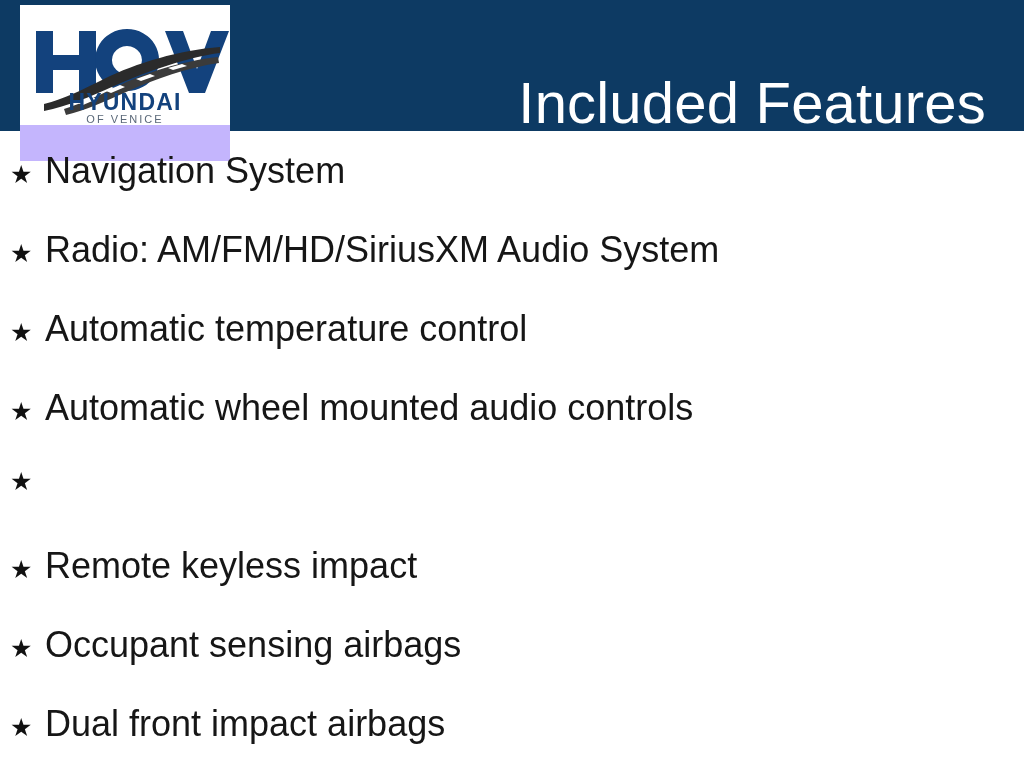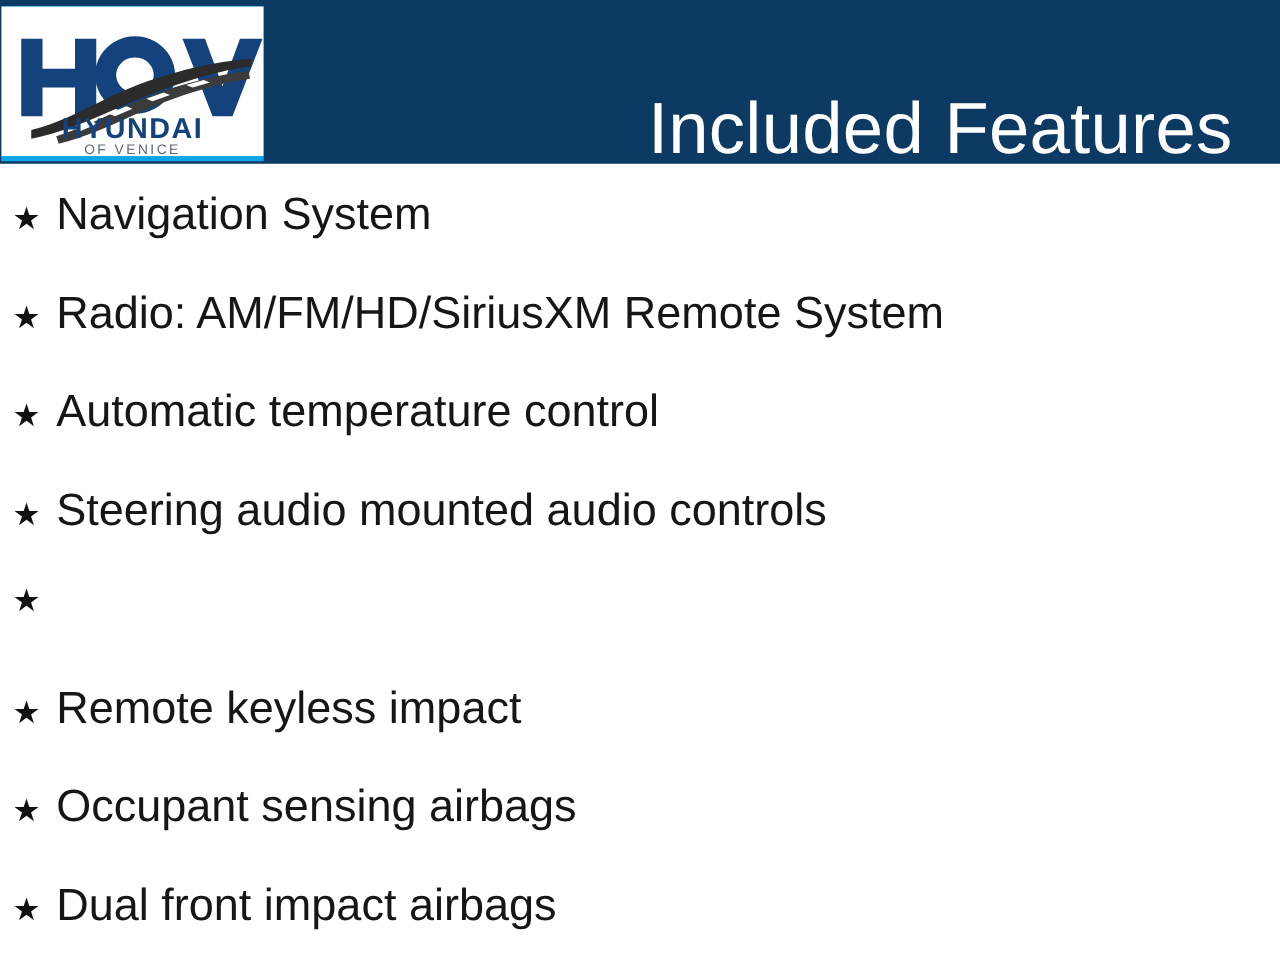--- a/index.html
+++ b/index.html
@@ -42,25 +42,25 @@
     font-size: 58px;
     font-weight: 400;
     line-height: 72px;
     letter-spacing: 0.2px;
     white-space: nowrap;
   }
 
   
   .logo-plate {
     position: absolute;
-    left: 1px;
+    left: 20px;
     top: 5px;
     width: 210px;
-    height: 124px;
-    background: #0ea5e9;
+    height: 156px;
+    background: #c4b5fd;
     overflow: hidden;
   }
   .logo-svg {
     display: block;
     width: 210px;
     height: 120px;
   }
 
   
   .feature-list {
@@ -136,29 +136,29 @@
     </svg>
   </div>
 
   <ul class="feature-list">
     <li class="feature-item">
       <span class="bullet-star">★</span>
       <span class="feature-text">Navigation System</span>
     </li>
     <li class="feature-item">
       <span class="bullet-star">★</span>
-      <span class="feature-text">Radio: AM/FM/HD/SiriusXM Remote System</span>
+      <span class="feature-text">Radio: AM/FM/HD/SiriusXM Audio System</span>
     </li>
     <li class="feature-item">
       <span class="bullet-star">★</span>
       <span class="feature-text">Automatic temperature control</span>
     </li>
     <li class="feature-item">
       <span class="bullet-star">★</span>
-      <span class="feature-text">Steering audio mounted audio controls</span>
+      <span class="feature-text">Automatic wheel mounted audio controls</span>
     </li>
     <li class="feature-item">
       <span class="bullet-star">★</span>
     </li>
     <li class="feature-item">
       <span class="bullet-star">★</span>
       <span class="feature-text">Remote keyless impact</span>
     </li>
     <li class="feature-item">
       <span class="bullet-star">★</span>

